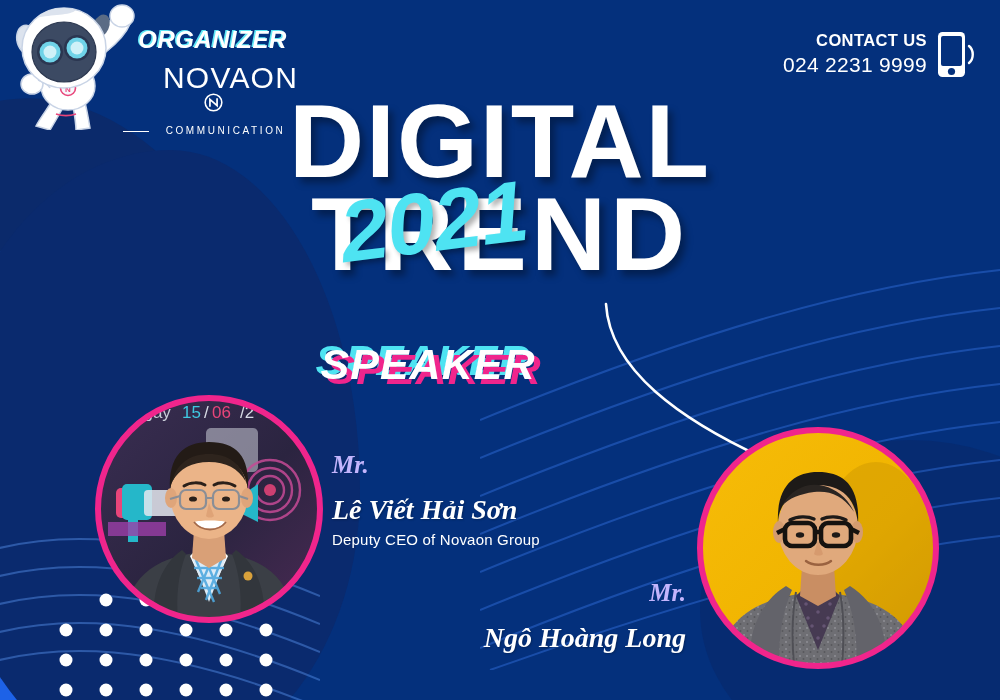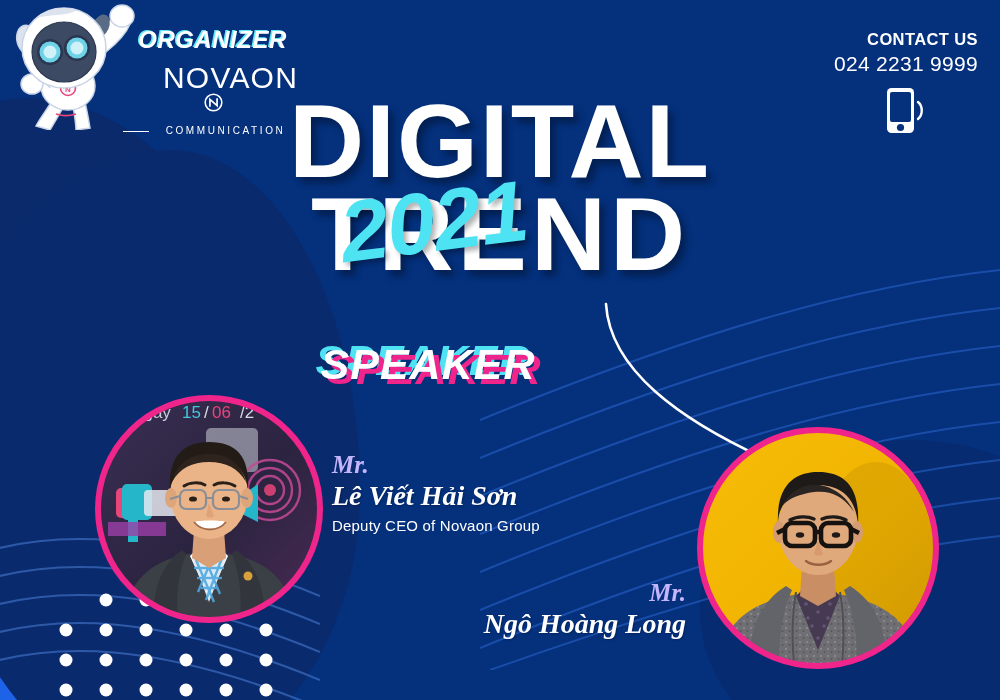--- a/index.html
+++ b/index.html
@@ -93,21 +93,21 @@
     font-size:10px; letter-spacing:2.6px; color:#FFFFFF;
     text-align:center; padding-left:26px;
     position:relative;
   }
   .novaon-sub .rule {
     position:absolute; left:-2px; top:50%;
     width:26px; height:1.5px; background:#FFFFFF;
   }
 
   
-  .contact { position:absolute; right:22px; top:30px; display:flex; align-items:center; gap:9px;flex-direction:column; }
+  .contact { position:absolute; right:22px; top:30px; display:flex; align-items:center; gap:9px; }
   .contact-text { text-align:right; }
   .contact-label { font-size:16.5px; font-weight:bold; letter-spacing:.4px; color:#FFFFFF; line-height:1.15; }
   .contact-number { font-size:21px; font-weight:400; letter-spacing:.3px; color:#FFFFFF; line-height:1.25; margin-top:2px;}
   .phone-icon { width:42px; height:50px; }
 
   
   .headline { position:absolute; left:0; top:92px; width:1000px; text-align:center; }
   .hl-line {
     font-size:104px; font-weight:bold; color:#FFFFFF;
     letter-spacing:2px; line-height:.95;
@@ -159,21 +159,21 @@
   #name2 { right:314px; top:580px; text-align:right; }
   .mr {
     font-family:"Liberation Serif", serif;
     font-weight:bold; font-style:italic;
     font-size:25px; color:#c4b5fd; line-height:1.05;
   }
   .fullname {
     font-family:"Liberation Serif", serif;
     font-weight:bold; font-style:italic;
     font-size:28px; color:#FFFFFF; line-height:1.12;
-    margin-top:2px;
+    margin-top:16px;
     text-shadow:1px 1px 2px rgba(0,0,0,.25);
   }
   .role {
     font-size:15px; font-weight:400; color:#FFFFFF;
     line-height:1.25; margin-top:5px; letter-spacing:.2px;
   }
 </style>
 </head>
 <body>
 

